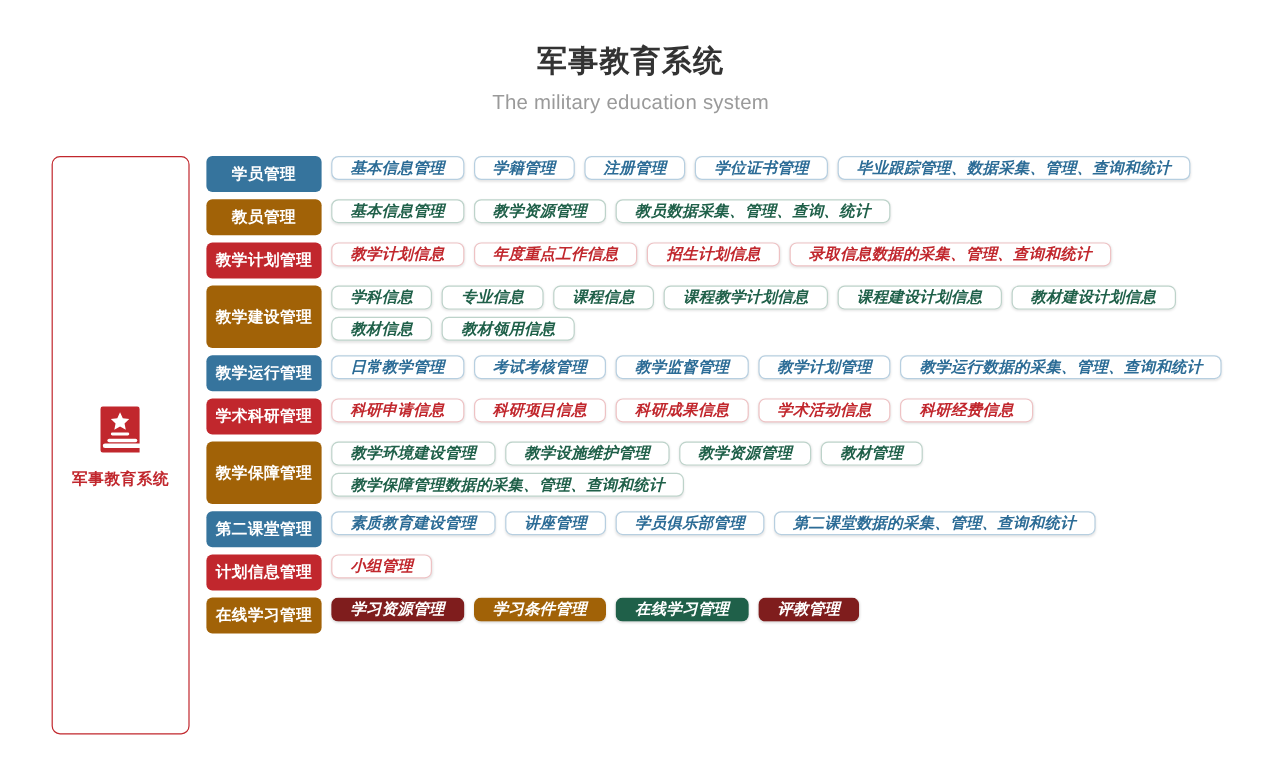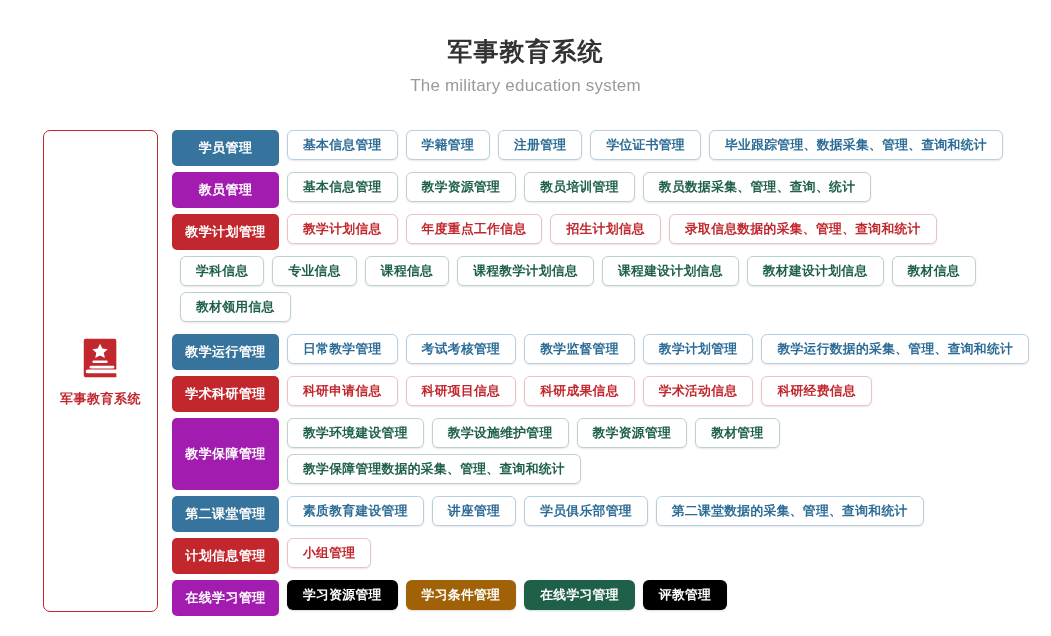--- a/index.html
+++ b/index.html
@@ -85,21 +85,21 @@
     display: flex;
     flex-direction: column;
   }
   .row {
     display: flex;
     align-items: stretch;
     margin-bottom: 6px;
   }
   .row-label {
     flex: none;
-    width: 107px;
+    width: 96px;
     min-height: 30px;
     border-radius: 5px;
     color: #ffffff;
     font-size: 13px;
     font-weight: bold;
     display: flex;
     align-items: center;
     justify-content: center;
     text-align: center;
     letter-spacing: 0.4px;
@@ -108,49 +108,50 @@
     padding: 4px 2px;
   }
   .row-items {
     display: flex;
     flex-wrap: wrap;
     align-content: flex-start;
     margin-left: 8px;
     flex: 1;
   }
   .chip {
-    height: 30px;
+    height: 20px;
     border-radius: 6px;
     background: #ffffff;
     display: inline-flex;
     align-items: center;
     justify-content: center;
     padding: 0 15px;
     margin: 0 8px 6px 0;
     font-size: 12.8px;
     font-weight: bold;
     letter-spacing: 0.3px;
     white-space: nowrap;
     box-sizing: border-box;
     box-shadow: 0 1px 2px rgba(0,0,0,0.10);
     border: 1px solid transparent;
+    font-style: italic;
   }
   
   .chip.blue  { border-color: #b7cfe0; color: #2c6c96; }
   .chip.green { border-color: #bdd3ca; color: #1f6049; }
   .chip.red   { border-color: #eec2c4; color: #c1272d; }
 
   
   .chip.solid { box-shadow: 0 1px 2px rgba(0,0,0,0.14); color: #ffffff; border-color: transparent; }
-  .chip.solid.blue  { background: #000000; }
+  .chip.solid.blue  { background: #7f1d1d; }
   .chip.solid.green { background: #1f6049; }
   .chip.solid.red   { background: #a16207; }
 
   .label-blue  { background: #36749d; }
-  .label-green { background: #a21caf; }
+  .label-green { background: #a16207; }
   .label-red   { background: #c1272d; }
 </style>
 </head>
 <body>
 
 <div class="page">
 
   <div class="header">
     <div class="app-title">军事教育系统</div>
     <div class="app-subtitle">The military education system</div>
@@ -179,34 +180,34 @@
             <div class="chip blue">注册管理</div>
             <div class="chip blue">学位证书管理</div>
             <div class="chip blue">毕业跟踪管理、数据采集、管理、查询和统计</div>
           </div>
         </div>
         <div class="row">
           <div class="row-label label-green">教员管理</div>
           <div class="row-items">
             <div class="chip green">基本信息管理</div>
             <div class="chip green">教学资源管理</div>
-            <div class="chip green">教员培训管理</div>
             <div class="chip green">教员数据采集、管理、查询、统计</div>
           </div>
         </div>
         <div class="row">
           <div class="row-label label-red">教学计划管理</div>
           <div class="row-items">
             <div class="chip red">教学计划信息</div>
             <div class="chip red">年度重点工作信息</div>
             <div class="chip red">招生计划信息</div>
             <div class="chip red">录取信息数据的采集、管理、查询和统计</div>
           </div>
         </div>
         <div class="row">
+          <div class="row-label label-green">教学建设管理</div>
           <div class="row-items">
             <div class="chip green">学科信息</div>
             <div class="chip green">专业信息</div>
             <div class="chip green">课程信息</div>
             <div class="chip green">课程教学计划信息</div>
             <div class="chip green">课程建设计划信息</div>
             <div class="chip green">教材建设计划信息</div>
             <div class="chip green">教材信息</div>
             <div class="chip green">教材领用信息</div>
           </div>

